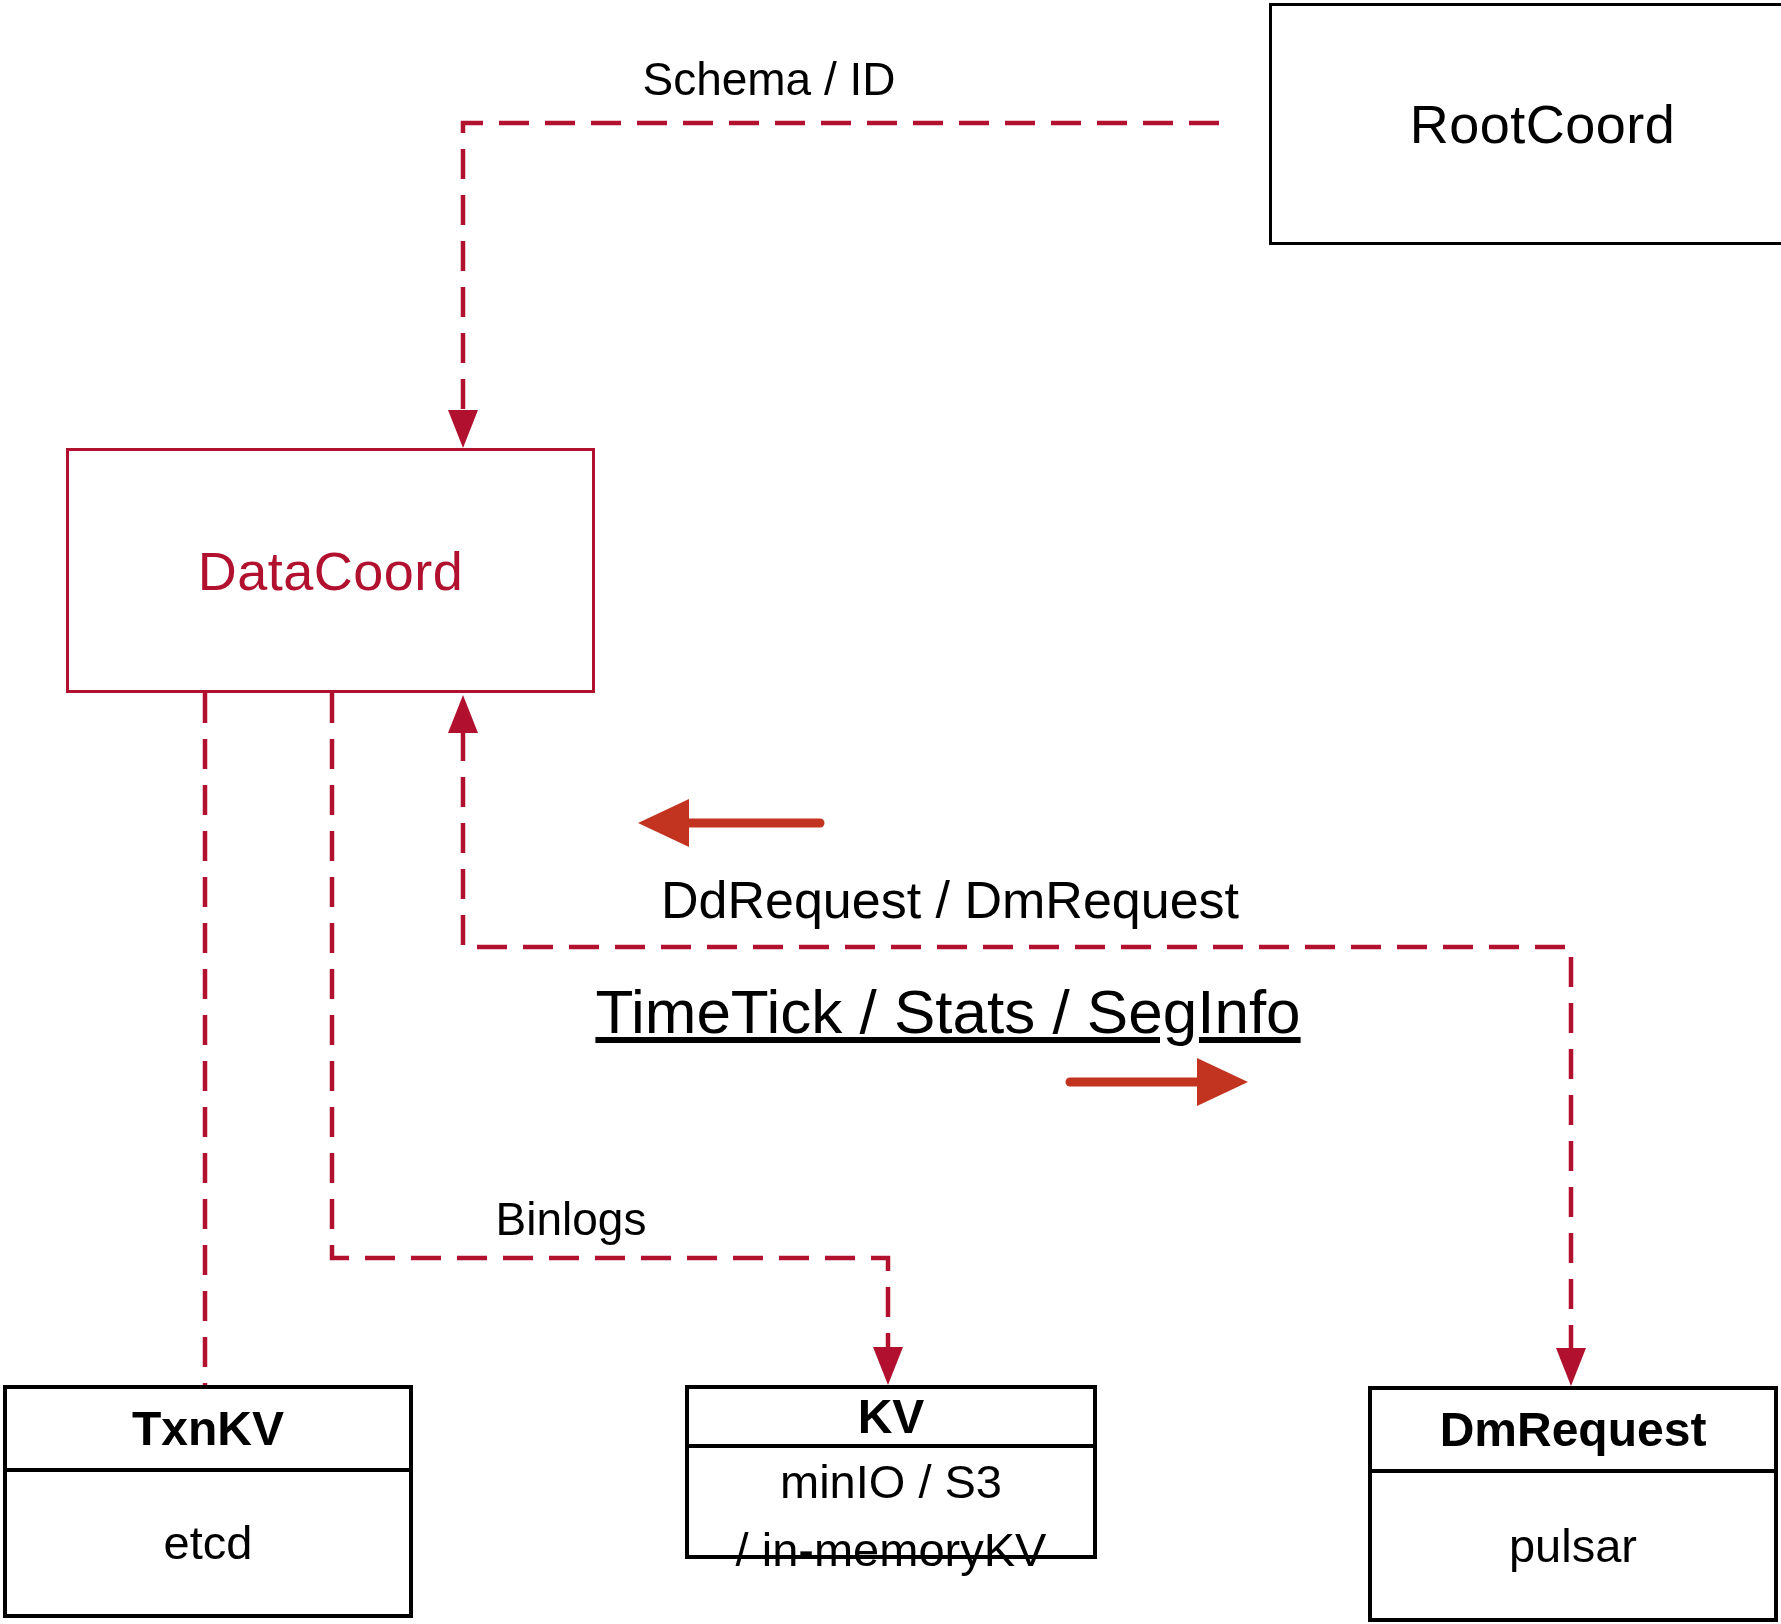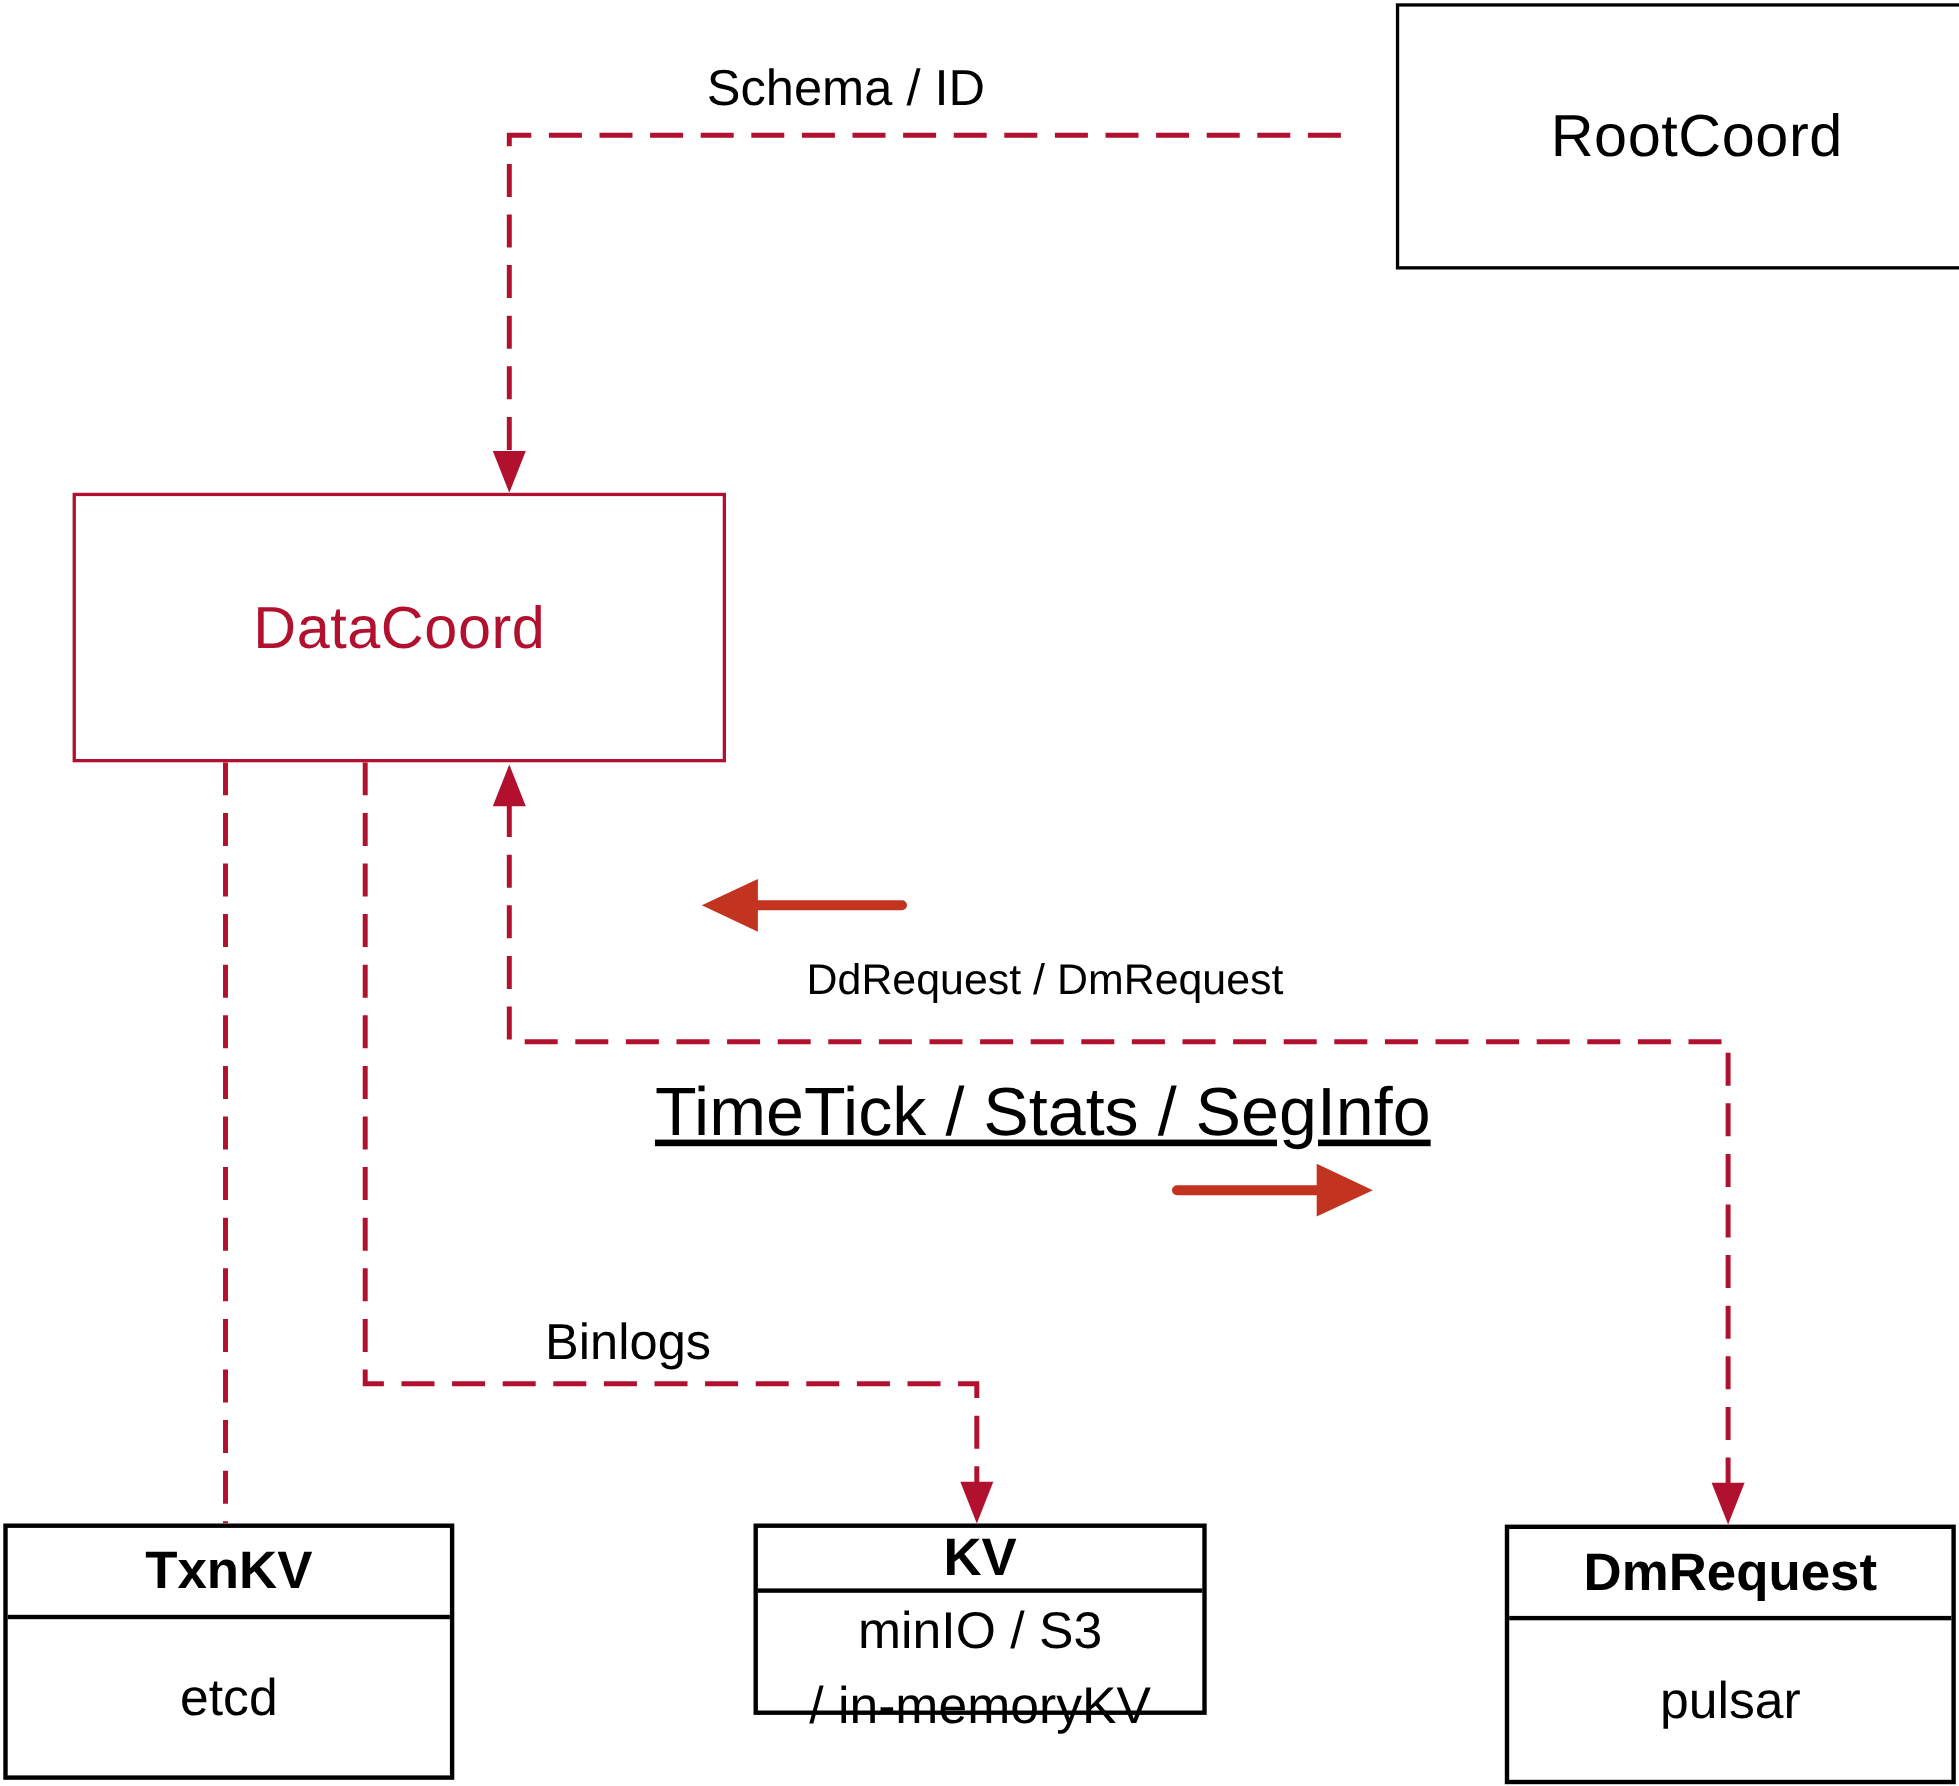--- a/index.html
+++ b/index.html
@@ -16,33 +16,33 @@
   svg.wires{position:absolute;left:0;top:0;width:1781px;height:1624px;pointer-events:none;}
   .dashed{fill:none;stroke:var(--edge);stroke-width:4.5;stroke-dasharray:30 16;}
   .edge-head{fill:var(--edge);stroke:none;}
   .solid-shaft{stroke:var(--arrow);stroke-width:9;stroke-linecap:round;fill:none;}
   .solid-head{fill:var(--arrow);stroke:none;}
 
   .node{position:absolute;background:var(--bg);}
   .node-plain{border:3px solid var(--node-border);display:flex;align-items:center;justify-content:center;}
   .node-title{font-size:54px;letter-spacing:0.5px;white-space:nowrap;}
   .node-rootcoord{left:1269px;top:3px;width:547px;height:242px;}
-  .node-datacoord{left:66px;top:448px;width:594px;height:245px;border:3.5px solid var(--edge);}
+  .node-datacoord{left:66px;top:448px;width:529px;height:245px;border:3.5px solid var(--edge);}
   .node-datacoord .node-title{color:var(--edge);}
 
   .node-record{border:4px solid var(--node-border);display:flex;flex-direction:column;}
   .record-header{height:83px;border-bottom:4px solid var(--node-border);display:flex;align-items:center;justify-content:center;font-weight:bold;font-size:48px;}
   .record-body{flex:1;display:flex;flex-direction:column;align-items:center;justify-content:center;font-size:47px;line-height:68px;text-align:center;}
   .node-txnkv{left:3px;top:1385px;width:410px;height:233px;justify-content:flex-end;}
   .node-kv{left:685px;top:1385px;width:412px;height:174px;}
   .node-msgstream{left:1368px;top:1386px;width:410px;height:236px;}
 
   .edge-label{position:absolute;transform:translateX(-50%);white-space:nowrap;font-size:47px;color:var(--text);}
   .label-schema{left:742px;top:52px;font-size:46px;margin-left:27px;}
-  .label-ddrequest{left:950px;top:870px;font-size:39px;}
+  .label-ddrequest{left:950px;top:870px;font-size:52px;}
   .label-timetick{left:948px;top:976px;font-size:62px;text-decoration:underline;}
   .label-binlogs{left:571px;top:1192px;font-size:46px;}
 </style>
 </head>
 <body>
 
 <div class="canvas">
 
   <svg class="wires" viewBox="0 0 1781 1624">
 

